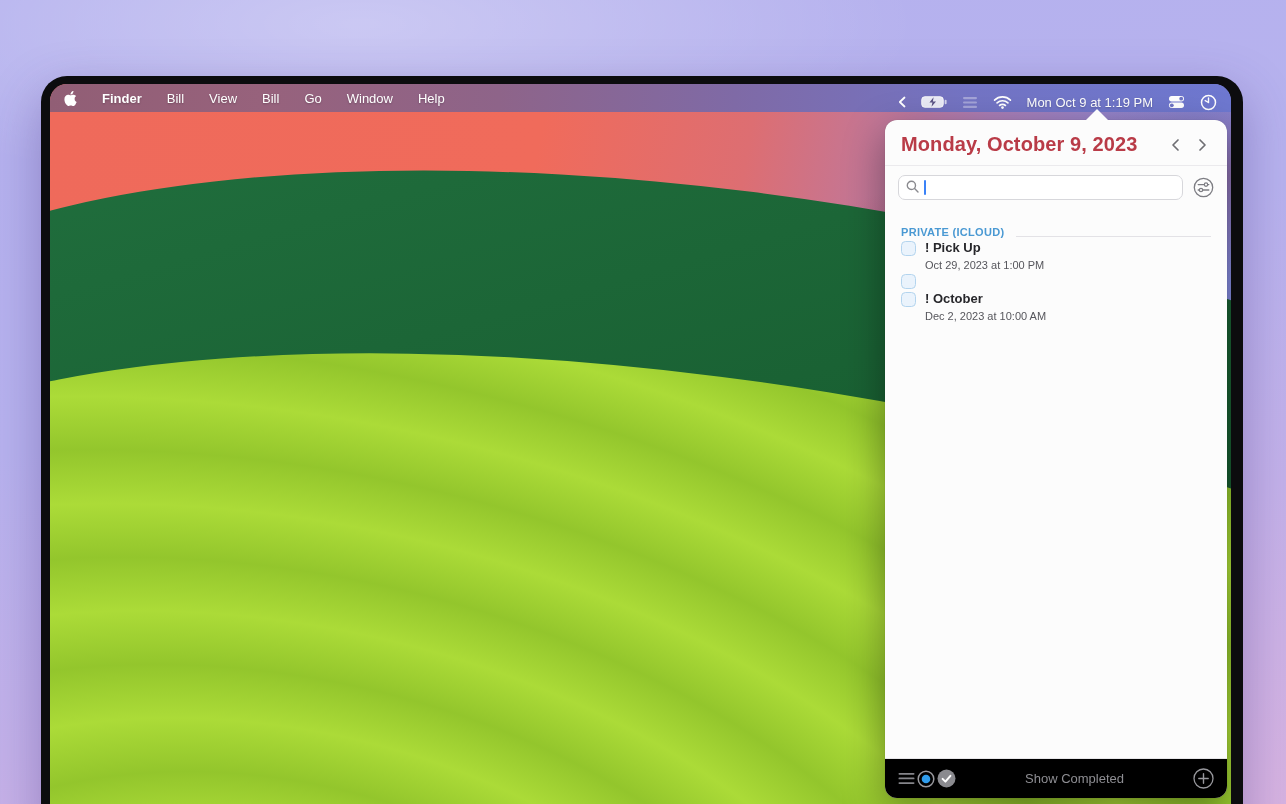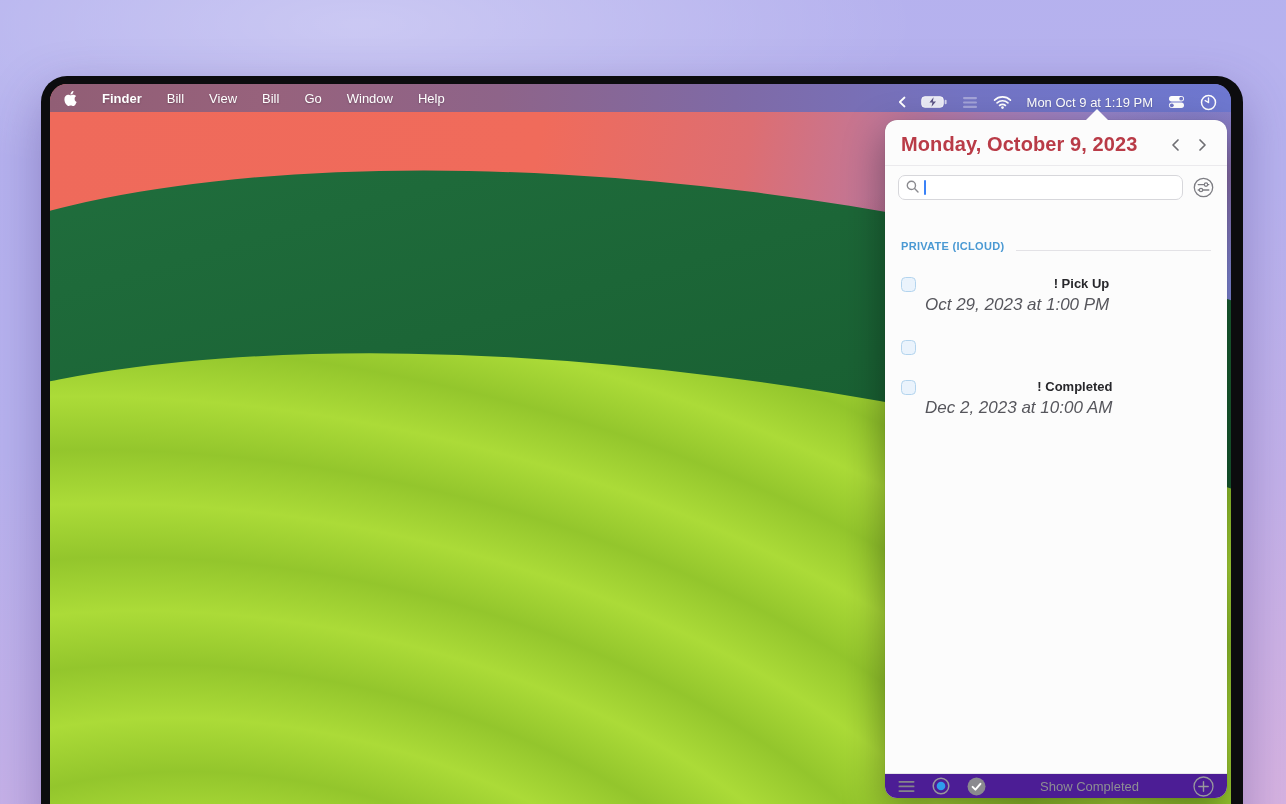--- a/index.html
+++ b/index.html
@@ -72,36 +72,36 @@
   .p-divider { border-top:1px solid #ebeaed; }
   .p-search-row { display:flex; align-items:center; padding:9px 13px 8px 13px; gap:10px; }
   .search-field {
     flex:1; height:25px; background:#fff; border:1px solid #d7d7db; border-radius:7px;
     display:flex; align-items:center; padding:0 7px; gap:5px;
   }
   .caret { width:2px; height:15px; background:#3b82f7; border-radius:1px; }
   .search-field input { flex:1; border:none; outline:none; background:transparent; font-size:13px; font-family:"Liberation Sans", sans-serif; }
   .filter-btn { background:none; border:none; padding:0; display:flex; cursor:pointer; }
   .p-list { padding:2px 16px 0 16px; }
-  .sec { display:flex; align-items:flex-end; gap:12px; margin-top:26px; height:16px; }
+  .sec { display:flex; align-items:flex-end; gap:12px; margin-top:12px; height:16px; }
   .sec-label { font-size:11px; font-weight:700; letter-spacing:.3px; white-space:nowrap; }
   .sec-label.blue { color:#4a99d3; }
   .sec-label.pink { color:#e04c6b; }
   .sec-line { flex:1; height:1px; background:#e3e2e6; margin-bottom:1px; }
-  .todo { display:flex; align-items:flex-start; gap:9px; margin-top:24px;text-align:right; }
+  .todo { display:flex; align-items:flex-start; gap:9px; margin-top:2px; }
   .cb { width:15px; height:15px; border-radius:4.5px; border:1.5px solid; margin-top:1px; flex:none; }
   .cb.blue { border-color:#b3d4ee; background:#eaf3fc; }
   .cb.pink { border-color:#f0c2cf; background:#fdf0f4; }
   .todo-title { font-size:13px; font-weight:700; color:#27272b; }
-  .todo-due { font-size:17px; color:#56565c; margin-top:4px;font-style:italic; }
+  .todo-due { font-size:11px; color:#56565c; margin-top:4px; }
   .todo-due.overdue { color:#c23b46; }
   .p-footer {
-    position:absolute; left:0; right:0; bottom:0; height:25px;
-    border-top:1px solid #e7e6e9; border-radius:0 0 12px 12px; background:#4c1d95;
-    display:flex; align-items:center; padding:0 13px; gap:17px;
+    position:absolute; left:0; right:0; bottom:0; height:40px;
+    border-top:1px solid #e7e6e9; border-radius:0 0 12px 12px; background:#000000;
+    display:flex; align-items:center; padding:0 13px; gap:2px;
   }
   .p-footer button { background:none; border:none; padding:0; display:flex; align-items:center; cursor:pointer; }
   .show-completed { flex:1; text-align:center; font-size:13px; color:#8e8e93; cursor:pointer; }
 </style>
 </head>
 <body>
 
 <div class="stage">
   <div class="screen">
     <div class="display">
@@ -225,21 +225,21 @@
               <div class="todo-title">! Pick Up</div>
               <div class="todo-due">Oct 29, 2023 at 1:00 PM</div>
             </div>
           </div>
           <div class="todo">
             <span class="cb blue"></span>
           </div>
           <div class="todo">
             <span class="cb blue"></span>
             <div class="todo-text">
-              <div class="todo-title">! Completed</div>
+              <div class="todo-title">! October</div>
               <div class="todo-due">Dec 2, 2023 at 10:00 AM</div>
             </div>
           </div>
 
 
         </div>
 
         <div class="p-footer">
           <button>
             <svg width="17" height="13" viewBox="0 0 17 13">

